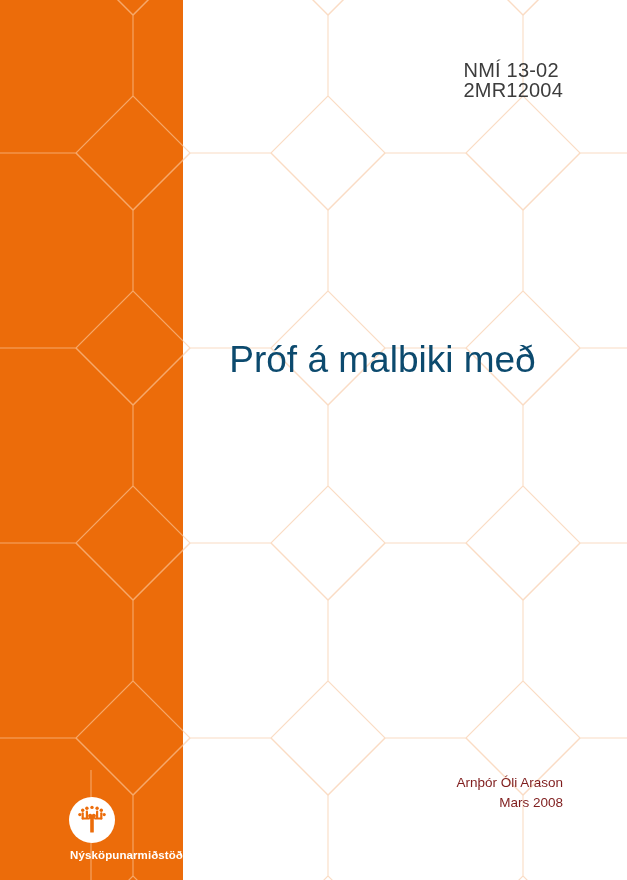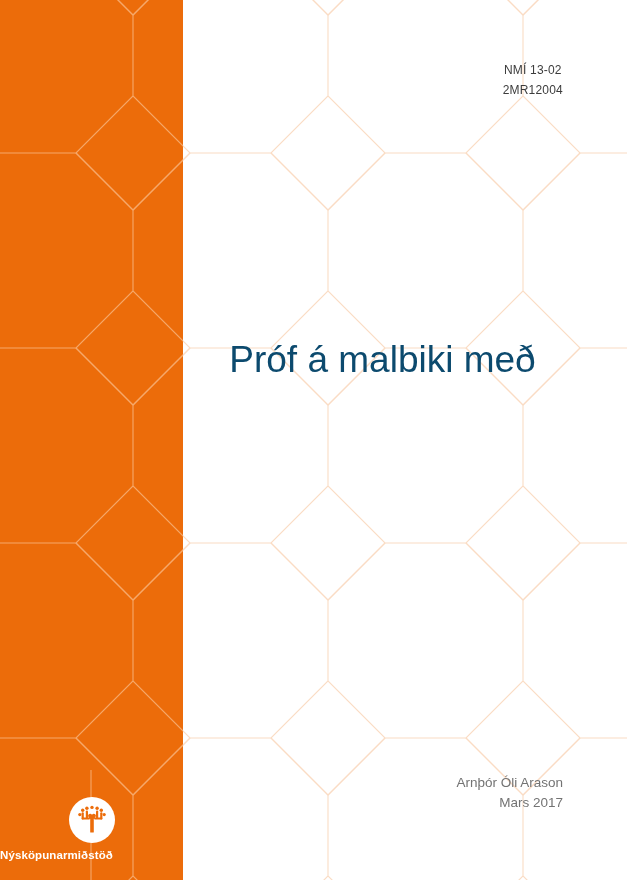--- a/index.html
+++ b/index.html
@@ -38,23 +38,23 @@
     width: 627px;
     height: 880px;
     pointer-events: none;
   }
 
   
   #report-id {
     position: absolute;
     right: 64px;
     top: 60px;
-    text-align: center;
+    text-align: left;
     color: #3c3c3c;
-    font-size: 12px;
+    font-size: 20px;
     line-height: 20px;
     letter-spacing: 0.2px;
   }
   #report-id div { white-space: nowrap; }
 
   
   #title-block {
     position: absolute;
     left: 200px;
     right: 62px;
@@ -67,33 +67,33 @@
     letter-spacing: 0px;
   }
   #title-block .tline { display: block; white-space: nowrap; }
 
   
   #author-block {
     position: absolute;
     right: 64px;
     bottom: 67px;
     text-align: right;
-    color: #737373;
+    color: #7f1d1d;
     font-size: 13.5px;
     line-height: 20px;
   }
   #author-block div { white-space: nowrap; }
 
   
   #logo {
     position: absolute;
     left: 0;
     bottom: 18px;
     width: 183px;
-    text-align: left;
+    text-align: right;
   }
   #logo-mark {
     width: 46px;
     height: 46px;
     margin: 0 auto 5px auto;
     display: block;
   }
   #logo-text {
     color: #ffffff;
     font-size: 11.5px;
@@ -154,21 +154,21 @@
     <div>NMÍ 13-02</div>
     <div>2MR12004</div>
   </div>
 
   <h1 id="title-block">
     <span class="tline">Próf á malbiki með</span>
   </h1>
 
   <div id="author-block">
     <div>Arnþór Óli Arason</div>
-    <div>Mars 2017</div>
+    <div>Mars 2008</div>
   </div>
 
   <div id="logo">
     <svg id="logo-mark" viewBox="0 0 46 46" xmlns="http://www.w3.org/2000/svg">
       <circle cx="23" cy="23" r="23" fill="#ffffff"></circle>
       <g fill="#ec6c0a">
 
         <rect x="21.2" y="22" width="3.6" height="13.5" rx="0.6"></rect>
 
         <path d="M23 23.6 C19.4 20.6 18.4 18.9 19.6 17.5 C20.6 16.3 22.2 16.6 23 17.8

